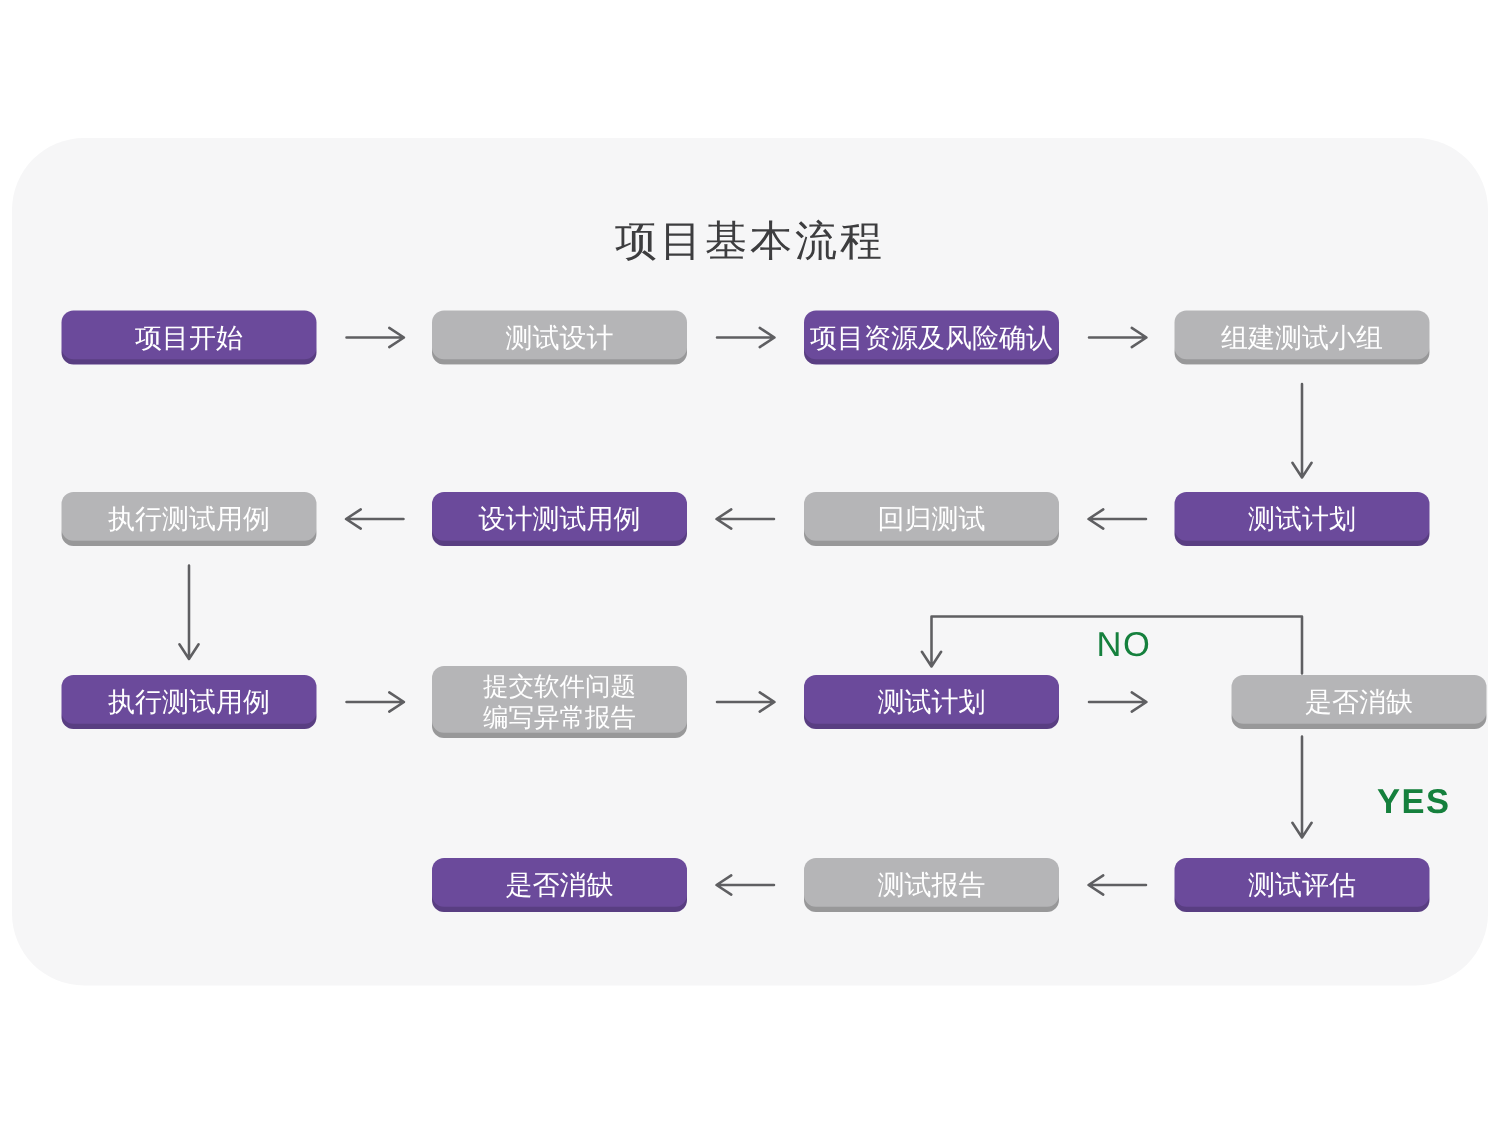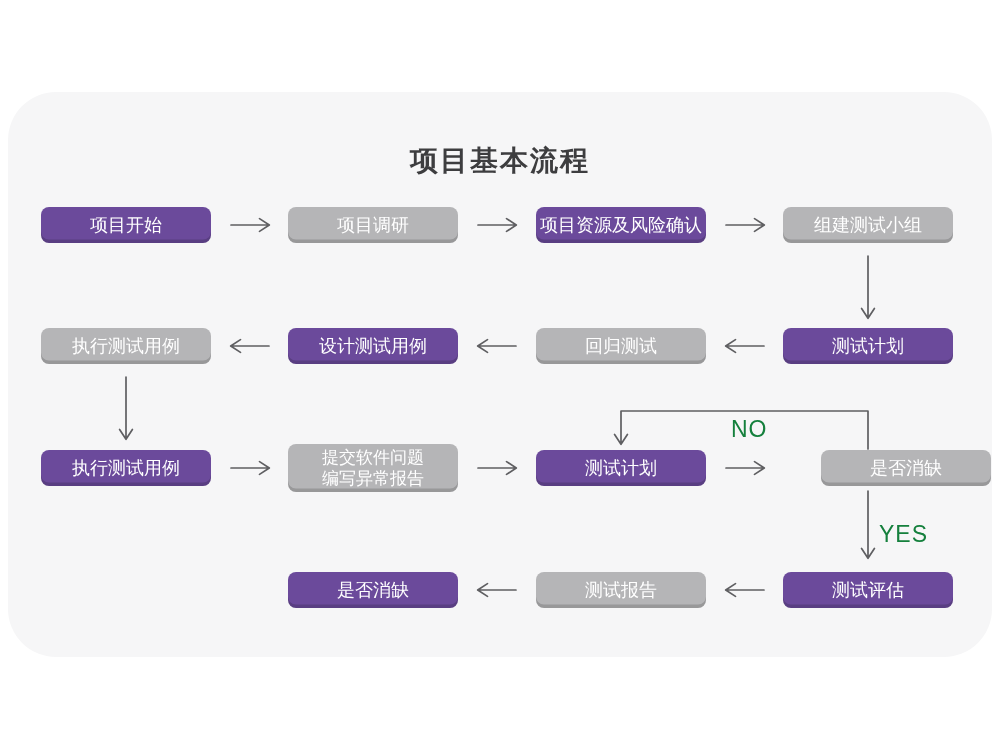--- a/index.html
+++ b/index.html
@@ -24,21 +24,21 @@
     left:8px;top:92px;
     width:984px;height:565px;
     background:var(--card-bg);
     border-radius:48px;
   }
   .title{
     position:absolute;
     left:0;right:0;top:142px;
     text-align:center;
     font-size:28px;
-    font-weight:700;
+    font-weight:400;
     letter-spacing:2px;
     color:var(--text-dark);
   }
   .node{
     position:absolute;
     width:170px;height:36px;
     display:flex;align-items:center;justify-content:center;
     border-radius:8px;
     color:var(--node-text);
     font-size:18px;
@@ -53,21 +53,21 @@
     line-height:21px;
     white-space:pre-line;
   }
   .edge-label{
     position:absolute;
     font-size:23px;
     letter-spacing:1px;
     color:#15803d;
   }
   .edge-label--no{left:731px;top:416px;}
-  .edge-label--yes{left:879px;top:521px;}
+  .edge-label--yes{left:918px;top:521px;font-weight:bold;}
   svg.connectors{
     position:absolute;left:0;top:0;
     pointer-events:none;
   }
   svg.connectors path{
     stroke:var(--connector);
     stroke-width:1.7;
     fill:none;
     stroke-linecap:round;
     stroke-linejoin:round;
@@ -103,21 +103,21 @@
   <path d="M868 491 V558 M861.6 548.5 L868 558.3 L874.4 548.5"></path>
 
   <path d="M764 590 H726 M735.5 583.6 L725.7 590 L735.5 596.4"></path>
   <path d="M516 590 H478 M487.5 583.6 L477.7 590 L487.5 596.4"></path>
 </svg>
 
 <div class="node node--primary" style="left:41px;top:207px">
     <span>项目开始</span>
   </div>
 <div class="node node--muted" style="left:288px;top:207px">
-    <span>项目调研</span>
+    <span>测试设计</span>
   </div>
 <div class="node node--primary" style="left:536px;top:207px">
     <span>项目资源及风险确认</span>
   </div>
 <div class="node node--muted" style="left:783px;top:207px">
     <span>组建测试小组</span>
   </div>
 
 <div class="node node--primary" style="left:783px;top:328px">
     <span>测试计划</span>

